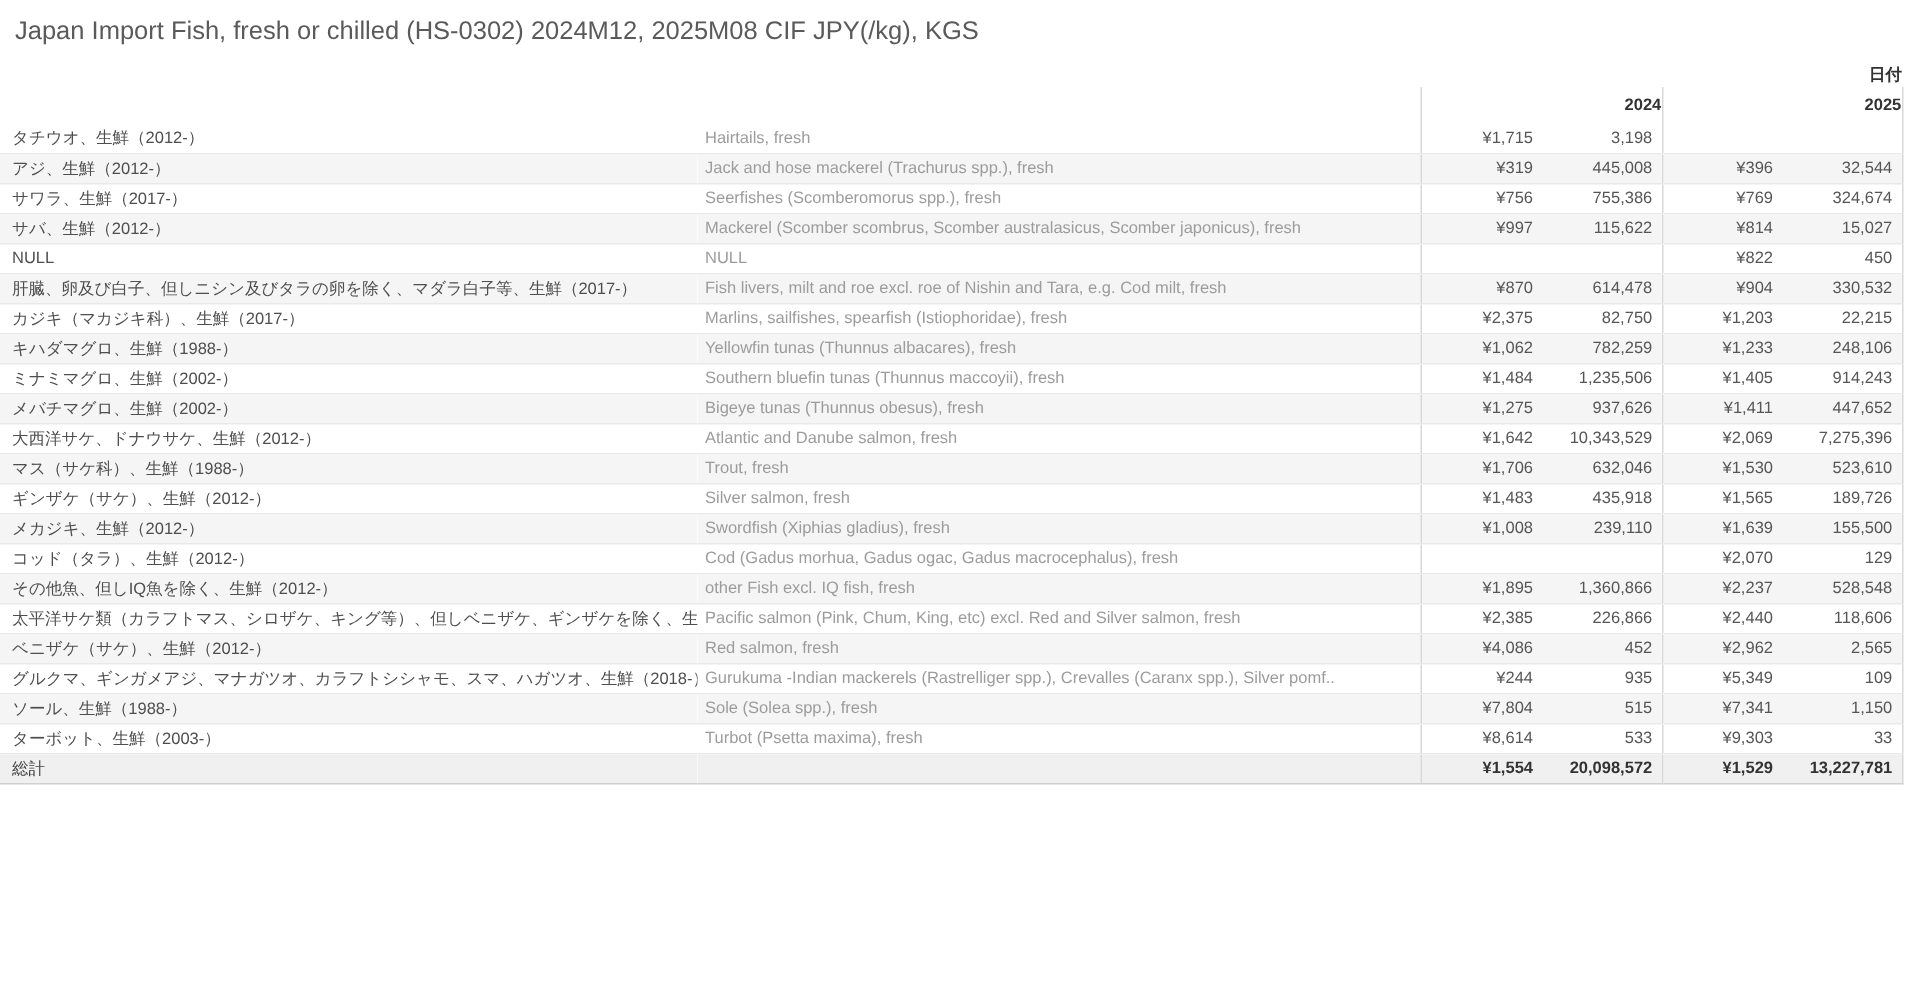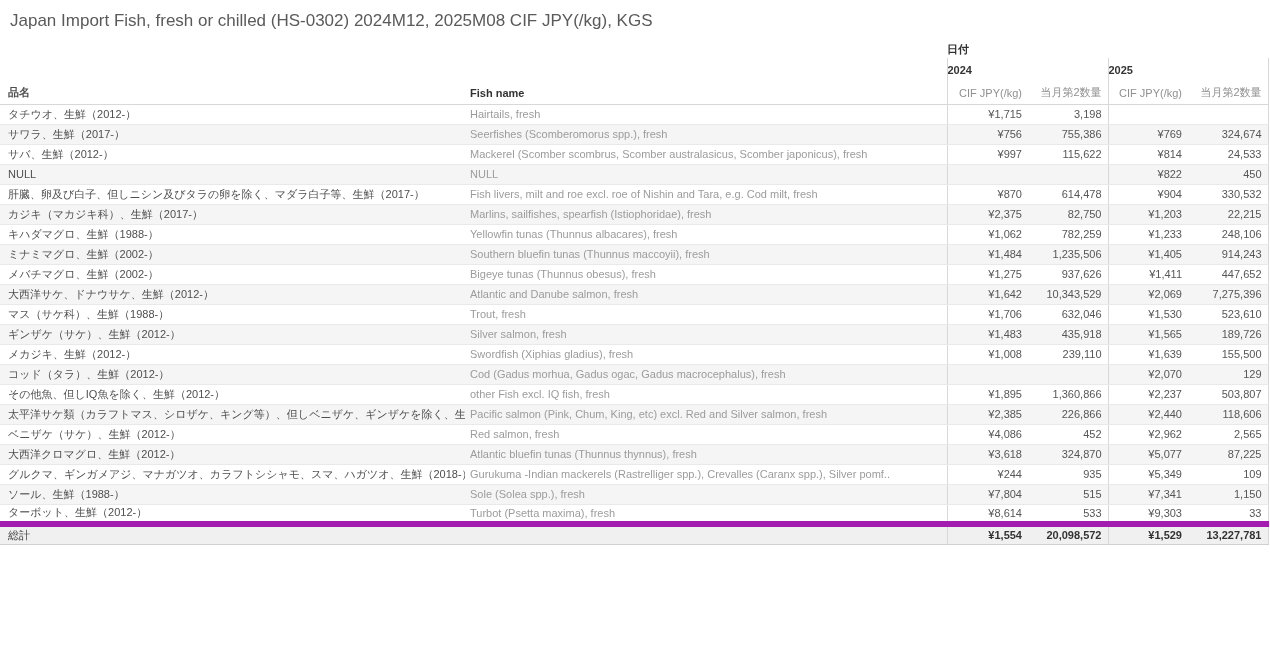--- a/index.html
+++ b/index.html
@@ -29,40 +29,40 @@
     white-space: nowrap;
     font-size: 11px;
     padding: 0;
     vertical-align: middle;
   }
   
   tr.h-date td   { height: 18px; }
   tr.h-year td   { height: 24px; }
   tr.h-measure td{ height: 22px; border-bottom: 1px solid #d8d8d8; }
   .hdr-dark  { color: #333333; font-weight: bold; }
-  .t-center  { text-align: left; }
+  .t-center  { text-align: right; }
   .hdr-measure {
     color: #8f8f8f;
     text-align: right;
     padding-right: 6px;
     font-weight: normal;
   }
   
   tbody tr { height: 20px; }
   tbody td { border-bottom: 1px solid #e9e9e9; }
   tbody tr:nth-child(even) { background: #f5f5f5; }
   .c-jp  { padding-left: 8px;  color: #4e4e4e; }
   .c-en  { padding-left: 5px;  color: #9c9c9c; }
   .c-num { text-align: right; padding-right: 6px; color: #565656; }
   
   .bl { border-left: 1px solid #d8d8d8; }
   .br { border-right: 1px solid #d8d8d8; }
   
   tfoot tr { height: 20px; background: #f0f0f0; }
-  tfoot td { border-top: 6px solid #a21caf; border-bottom: 1px solid #d0d0d0; }
+  tfoot td { border-top: 1px solid #a21caf; border-bottom: 1px solid #d0d0d0; }
   tfoot .c-num { font-weight: bold; color: #333333; }
   tfoot .c-jp  { color: #3f3f3f; }
 </style>
 </head>
 <body>
 
 <div class="viz">
 
   <div class="viz-title">Japan Import Fish, fresh or chilled (HS-0302) 2024M12, 2025M08 CIF JPY(/kg), KGS</div>
 
@@ -79,54 +79,54 @@
     <thead>
       <tr class="h-date">
         <td colspan="2"></td>
         <td colspan="4" class="hdr-dark t-center">日付</td>
       </tr>
       <tr class="h-year">
         <td colspan="2"></td>
         <td colspan="2" class="hdr-dark t-center bl">2024</td>
         <td colspan="2" class="hdr-dark t-center bl br">2025</td>
       </tr>
-      <tr class="h-measure">
-        <td class="hdr-dark c-jp">品名</td>
-        <td class="hdr-dark c-en" style="color:#333333;">Fish name</td>
-        <td class="hdr-measure bl">CIF JPY(/kg)</td>
-        <td class="hdr-measure">当月第2数量</td>
-        <td class="hdr-measure bl">CIF JPY(/kg)</td>
-        <td class="hdr-measure br">当月第2数量</td>
-      </tr>
     </thead>
 
     <tbody id="rows-body">
         <tr>
     <td class="c-jp">タチウオ、生鮮（2012-）</td>
     <td class="c-en">Hairtails, fresh</td>
     <td class="c-num bl">¥1,715</td>
     <td class="c-num">3,198</td>
     <td class="c-num bl"></td>
     <td class="c-num br"></td>
   </tr>
         <tr>
+    <td class="c-jp">アジ、生鮮（2012-）</td>
+    <td class="c-en">Jack and hose mackerel (Trachurus spp.), fresh</td>
+    <td class="c-num bl">¥319</td>
+    <td class="c-num">445,008</td>
+    <td class="c-num bl">¥396</td>
+    <td class="c-num br">32,544</td>
+  </tr>
+        <tr>
     <td class="c-jp">サワラ、生鮮（2017-）</td>
     <td class="c-en">Seerfishes (Scomberomorus spp.), fresh</td>
     <td class="c-num bl">¥756</td>
     <td class="c-num">755,386</td>
     <td class="c-num bl">¥769</td>
     <td class="c-num br">324,674</td>
   </tr>
         <tr>
     <td class="c-jp">サバ、生鮮（2012-）</td>
     <td class="c-en">Mackerel (Scomber scombrus, Scomber australasicus, Scomber japonicus), fresh</td>
     <td class="c-num bl">¥997</td>
     <td class="c-num">115,622</td>
     <td class="c-num bl">¥814</td>
-    <td class="c-num br">24,533</td>
+    <td class="c-num br">15,027</td>
   </tr>
         <tr>
     <td class="c-jp">NULL</td>
     <td class="c-en">NULL</td>
     <td class="c-num bl"></td>
     <td class="c-num"></td>
     <td class="c-num bl">¥822</td>
     <td class="c-num br">450</td>
   </tr>
         <tr>
@@ -208,64 +208,56 @@
     <td class="c-num"></td>
     <td class="c-num bl">¥2,070</td>
     <td class="c-num br">129</td>
   </tr>
         <tr>
     <td class="c-jp">その他魚、但しIQ魚を除く、生鮮（2012-）</td>
     <td class="c-en">other Fish excl. IQ fish, fresh</td>
     <td class="c-num bl">¥1,895</td>
     <td class="c-num">1,360,866</td>
     <td class="c-num bl">¥2,237</td>
-    <td class="c-num br">503,807</td>
+    <td class="c-num br">528,548</td>
   </tr>
         <tr>
     <td class="c-jp">太平洋サケ類（カラフトマス、シロザケ、キング等）、但しベニザケ、ギンザケを除く、生鮮（2012..</td>
     <td class="c-en">Pacific salmon (Pink, Chum, King, etc) excl. Red and Silver salmon, fresh</td>
     <td class="c-num bl">¥2,385</td>
     <td class="c-num">226,866</td>
     <td class="c-num bl">¥2,440</td>
     <td class="c-num br">118,606</td>
   </tr>
         <tr>
     <td class="c-jp">ベニザケ（サケ）、生鮮（2012-）</td>
     <td class="c-en">Red salmon, fresh</td>
     <td class="c-num bl">¥4,086</td>
     <td class="c-num">452</td>
     <td class="c-num bl">¥2,962</td>
     <td class="c-num br">2,565</td>
   </tr>
         <tr>
-    <td class="c-jp">大西洋クロマグロ、生鮮（2012-）</td>
-    <td class="c-en">Atlantic bluefin tunas (Thunnus thynnus), fresh</td>
-    <td class="c-num bl">¥3,618</td>
-    <td class="c-num">324,870</td>
-    <td class="c-num bl">¥5,077</td>
-    <td class="c-num br">87,225</td>
-  </tr>
-        <tr>
     <td class="c-jp">グルクマ、ギンガメアジ、マナガツオ、カラフトシシャモ、スマ、ハガツオ、生鮮（2018-）</td>
     <td class="c-en">Gurukuma -Indian mackerels (Rastrelliger spp.), Crevalles (Caranx spp.), Silver pomf..</td>
     <td class="c-num bl">¥244</td>
     <td class="c-num">935</td>
     <td class="c-num bl">¥5,349</td>
     <td class="c-num br">109</td>
   </tr>
         <tr>
     <td class="c-jp">ソール、生鮮（1988-）</td>
     <td class="c-en">Sole (Solea spp.), fresh</td>
     <td class="c-num bl">¥7,804</td>
     <td class="c-num">515</td>
     <td class="c-num bl">¥7,341</td>
     <td class="c-num br">1,150</td>
   </tr>
         <tr>
-    <td class="c-jp">ターボット、生鮮（2012-）</td>
+    <td class="c-jp">ターボット、生鮮（2003-）</td>
     <td class="c-en">Turbot (Psetta maxima), fresh</td>
     <td class="c-num bl">¥8,614</td>
     <td class="c-num">533</td>
     <td class="c-num bl">¥9,303</td>
     <td class="c-num br">33</td>
   </tr>
       </tbody>
 
     <tfoot>
       <tr>

